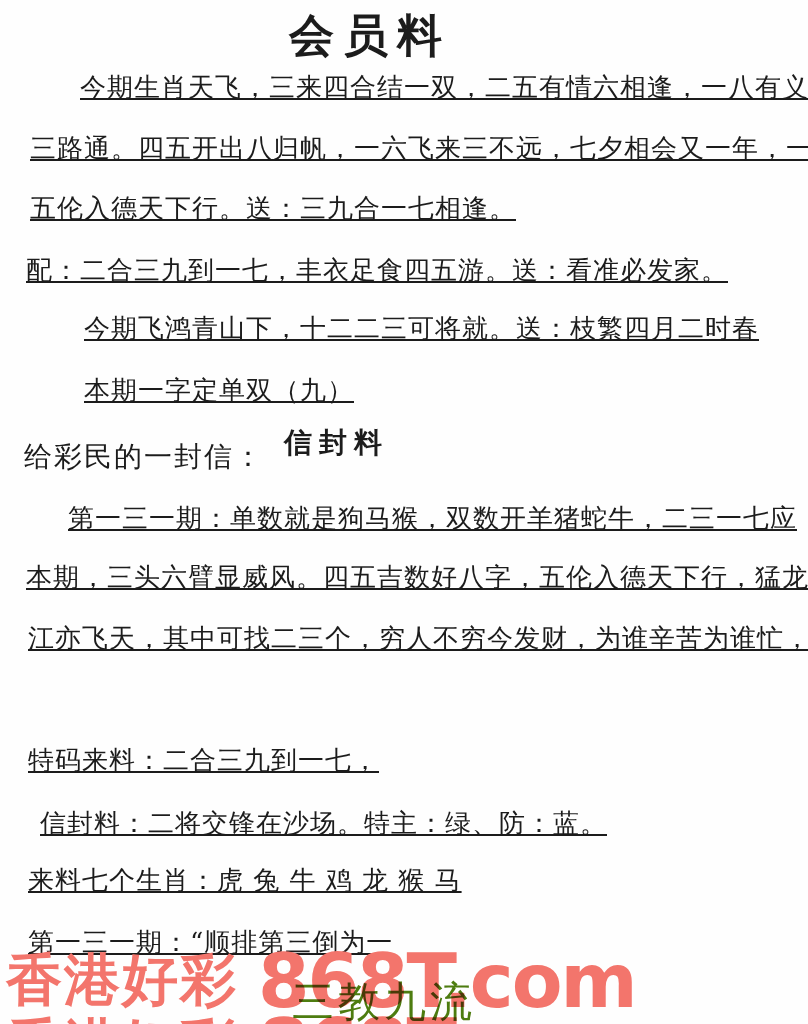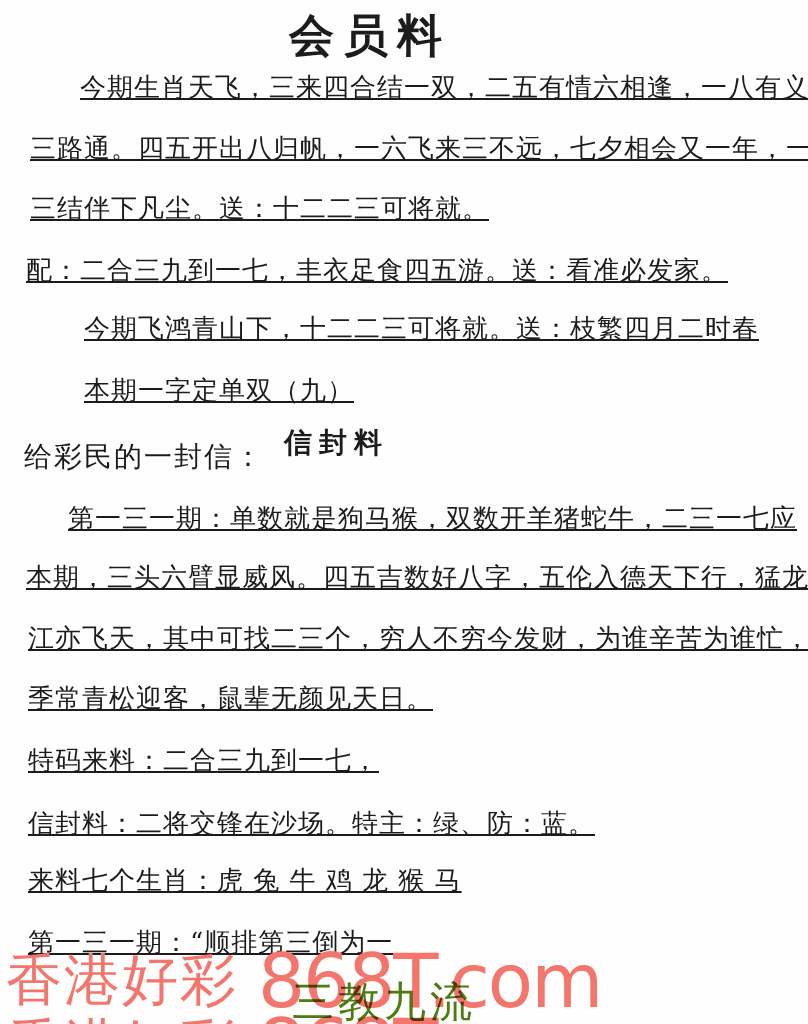--- a/index.html
+++ b/index.html
@@ -48,21 +48,21 @@
     letter-spacing: 7px;
     white-space: nowrap;
     z-index: 1;
   }
   .watermark {
     position: absolute;
     left: 6px;
     display: flex;
     align-items: flex-start;
     font-family: "DejaVu Sans", "Liberation Sans", sans-serif;
-    font-weight: normal;
+    font-weight: bold;
     white-space: nowrap;
     line-height: 1;
     z-index: 2;
   }
   .watermark.row1 { top: 952px; }
   .watermark.row2 { top: 1017px; }
   .wm-cjk  { font-size: 56px; letter-spacing: 2px; }
   .wm-latin { font-size: 74px; letter-spacing: -2px; margin-left: 20px; margin-top: -8px; }
   .wm-overlay {
     position: absolute;
@@ -78,34 +78,33 @@
 </style>
 </head>
 <body>
 
 <div class="page">
 
   <div class="title">会员料</div>
 
   <div class="line" style="left:80px; top:70px;">今期生肖天飞，三来四合结一双，二五有情六相逢，一八有义</div>
   <div class="line" style="left:30px; top:131px;">三路通。四五开出八归帆，一六飞来三不远，七夕相会又一年，一</div>
-  <div class="line" style="left:30px; top:191px;">三结伴下凡尘。送：十二二三可将就。</div>
+  <div class="line" style="left:30px; top:191px;">五伦入德天下行。送：三九合一七相逢。</div>
   <div class="line" style="left:26px; top:253px;">配：二合三九到一七，丰衣足食四五游。送：看准必发家。</div>
   <div class="line" style="left:84px; top:311px;">今期飞鸿青山下，十二二三可将就。送：枝繁四月二时春</div>
   <div class="line" style="left:84px; top:373px;">本期一字定单双（九）</div>
 
   <div class="letter-label">给彩民的一封信：</div>
   <div class="letter-heading">信封料</div>
 
   <div class="line" style="left:68px; top:501px;">第一三一期：单数就是狗马猴，双数开羊猪蛇牛，二三一七应</div>
   <div class="line" style="left:26px; top:560px;">本期，三头六臂显威风。四五吉数好八字，五伦入德天下行，猛龙过</div>
   <div class="line" style="left:28px; top:621px;">江亦飞天，其中可找二三个，穷人不穷今发财，为谁辛苦为谁忙，四</div>
-  <div class="line" style="left:28px; top:681px;">季常青松迎客，鼠辈无颜见天日。</div>
   <div class="line" style="left:28px; top:743px;">特码来料：二合三九到一七，</div>
-  <div class="line" style="left:28px; top:806px;">信封料：二将交锋在沙场。特主：绿、防：蓝。</div>
+  <div class="line" style="left:40px; top:806px;">信封料：二将交锋在沙场。特主：绿、防：蓝。</div>
   <div class="line" style="left:28px; top:863px;">来料七个生肖：虎 兔 牛 鸡 龙 猴 马</div>
   <div class="line" style="left:28px; top:925px;">第一三一期：“顺排第三倒为一</div>
 
   <div class="watermark row1" style="color: rgb(243, 117, 108);">
     <span class="wm-cjk">香港好彩</span>
     <span class="wm-latin">868T.com</span>
   </div>
 
   <div class="wm-overlay">三教九流</div>
 

